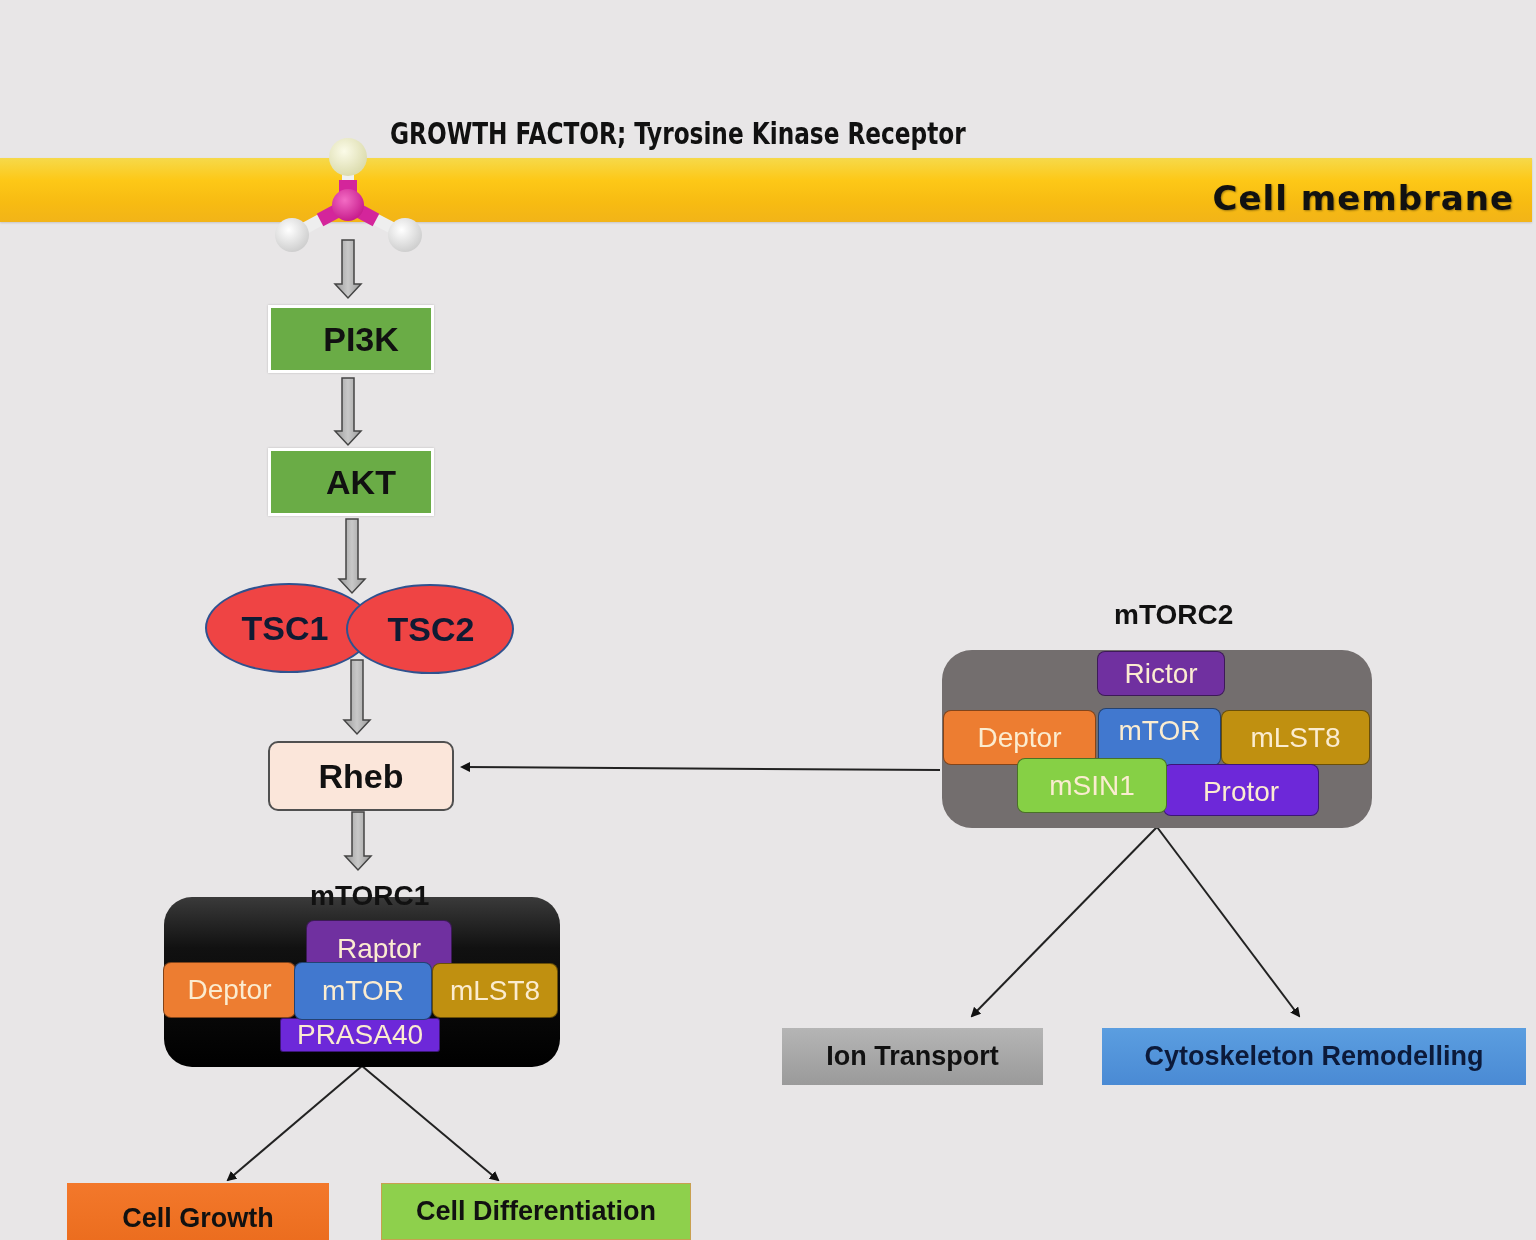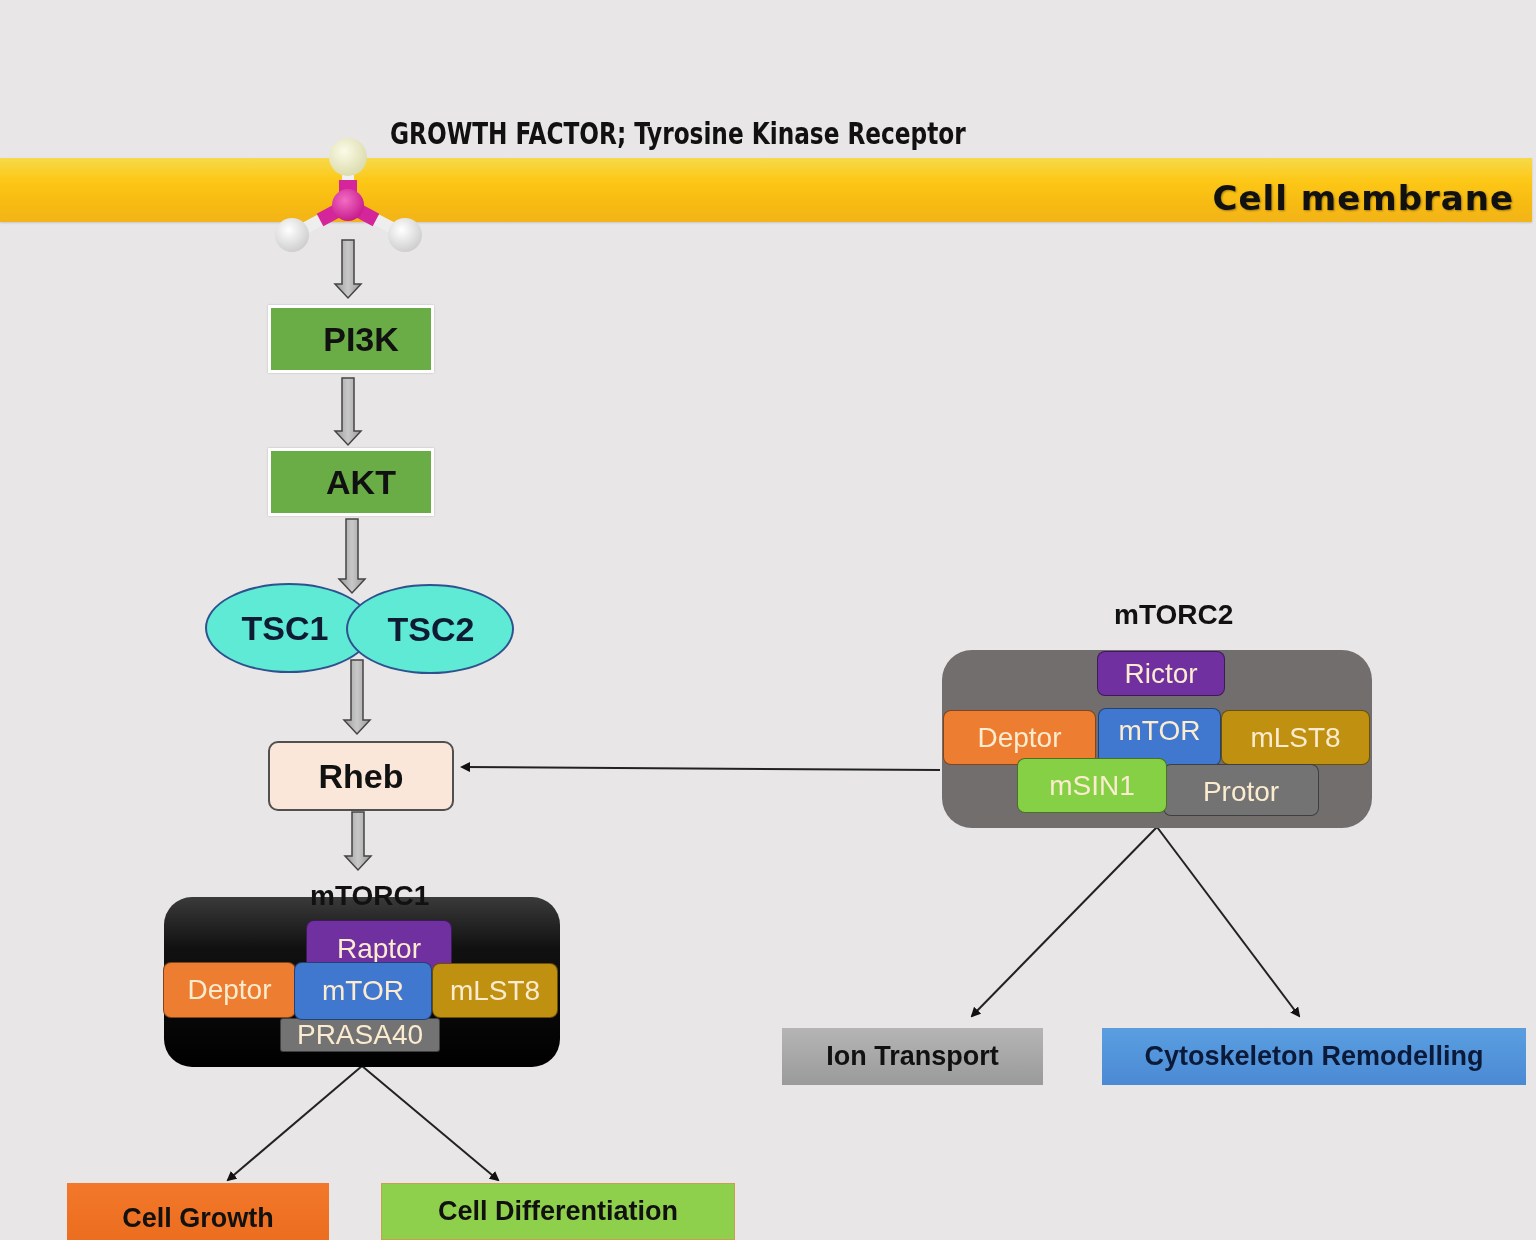--- a/index.html
+++ b/index.html
@@ -32,21 +32,21 @@
   .node-green {
     background: #6aac46; border: 3px solid #fff;
     font-size: 34px; font-weight: bold; color: #111;
     box-shadow: 0 0 2px rgba(0,0,0,0.2);
     padding-left: 20px;
   }
   #pi3k { left: 268px; top: 305px; width: 166px; height: 68px; }
   #akt  { left: 268px; top: 448px; width: 166px; height: 68px; }
 
   .ellipse {
-    background: #5eead4; border: 2px solid #2f528f; border-radius: 50%;
+    background: #ef4444; border: 2px solid #2f528f; border-radius: 50%;
     font-size: 34px; font-weight: bold; color: #0f1b33;
   }
   #tsc1 { left: 205px; top: 583px; width: 168px; height: 90px; }
   #tsc2 { left: 346px; top: 584px; width: 168px; height: 90px; }
 
   #rheb {
     left: 268px; top: 741px; width: 186px; height: 70px;
     background: #fbe6da; border: 2px solid #505050; border-radius: 10px;
     font-size: 34px; font-weight: bold; color: #111;
   }
@@ -66,21 +66,21 @@
   }
 
   .sub {
     color: #fbecd0; font-size: 28px; border-radius: 8px;
     border: 1.5px solid rgba(0,0,0,0.45);
   }
   .c-purple { background: #7030a0; }
   .c-blue   { background: #4178cf; }
   .c-orange { background: #ed7d31; }
   .c-gold   { background: #c09010; }
-  .c-rust   { background: #737373; }
+  .c-rust   { background: #6d28d9; }
   .c-lime   { background: #86d045; }
 
   
   #c1-raptor  { left: 306px; top: 905px; width: 146px; height: 58px; margin-top: 15px; }
   #c1-deptor  { left: 163px; top: 962px; width: 133px; height: 56px; }
   #c1-mtor    { left: 294px; top: 962px; width: 138px; height: 58px; }
   #c1-mlst8   { left: 432px; top: 963px; width: 126px; height: 55px; }
   #c1-prasa40 { left: 280px; top: 1018px; width: 160px; height: 34px; border-radius: 3px; }
 
   
@@ -99,21 +99,21 @@
   #cytoskeleton {
     left: 1102px; top: 1028px; width: 424px; height: 57px;
     background: linear-gradient(to bottom, #5b9ee0, #4a8ad4);
     color: #0c1a3a;
   }
   #cell-growth {
     left: 67px; top: 1183px; width: 262px; height: 70px;
     background: linear-gradient(to bottom, #f3782b, #ea6b1c);
   }
   #cell-diff {
-    left: 381px; top: 1183px; width: 354px; height: 57px;
+    left: 381px; top: 1183px; width: 310px; height: 57px;
     background: #8ed04c; border: 1.5px solid #c8a050;
   }
 
   svg#overlay { position: absolute; left: 0; top: 0; }
 </style>
 </head>
 <body>
 
 <div id="membrane" class="abs"></div>
 <div id="membrane-label" class="abs">Cell membrane</div>

